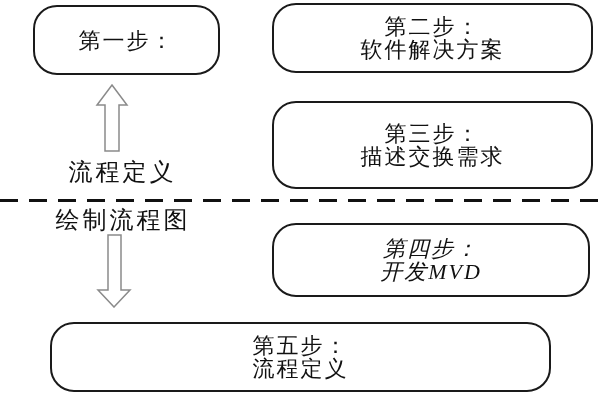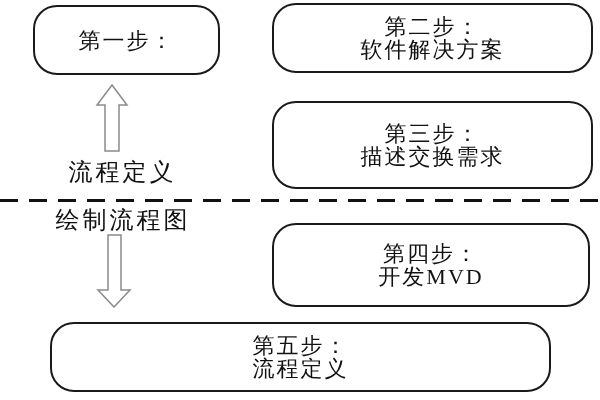--- a/index.html
+++ b/index.html
@@ -31,21 +31,21 @@
   .box span {
     display: block;
     font-size: 22px;
     line-height: 23px;
     letter-spacing: 2px;
     white-space: nowrap;
   }
   .b1 { left: 33px;  top: 5px;   width: 187px; height: 70px; }
   .b2 { left: 272px; top: 3px;   width: 321px; height: 70px; }
   .b3 { left: 272px; top: 101px; width: 321px; height: 88px; }
-  .b4 { left: 272px; top: 223px; width: 318px; height: 84px; }
+  .b4 { left: 272px; top: 223px; width: 318px; height: 74px; font-style: italic; }
   .b5 { left: 50px;  top: 322px; width: 501px; height: 70px; }
   .zone-label {
     position: absolute;
     font-size: 24px;
     letter-spacing: 3px;
     text-align: center;
     white-space: nowrap;
   }
   .label-upper { left: 40px; top: 156px; width: 165px; }
   .label-lower { left: 38px; top: 204px; width: 170px; }

